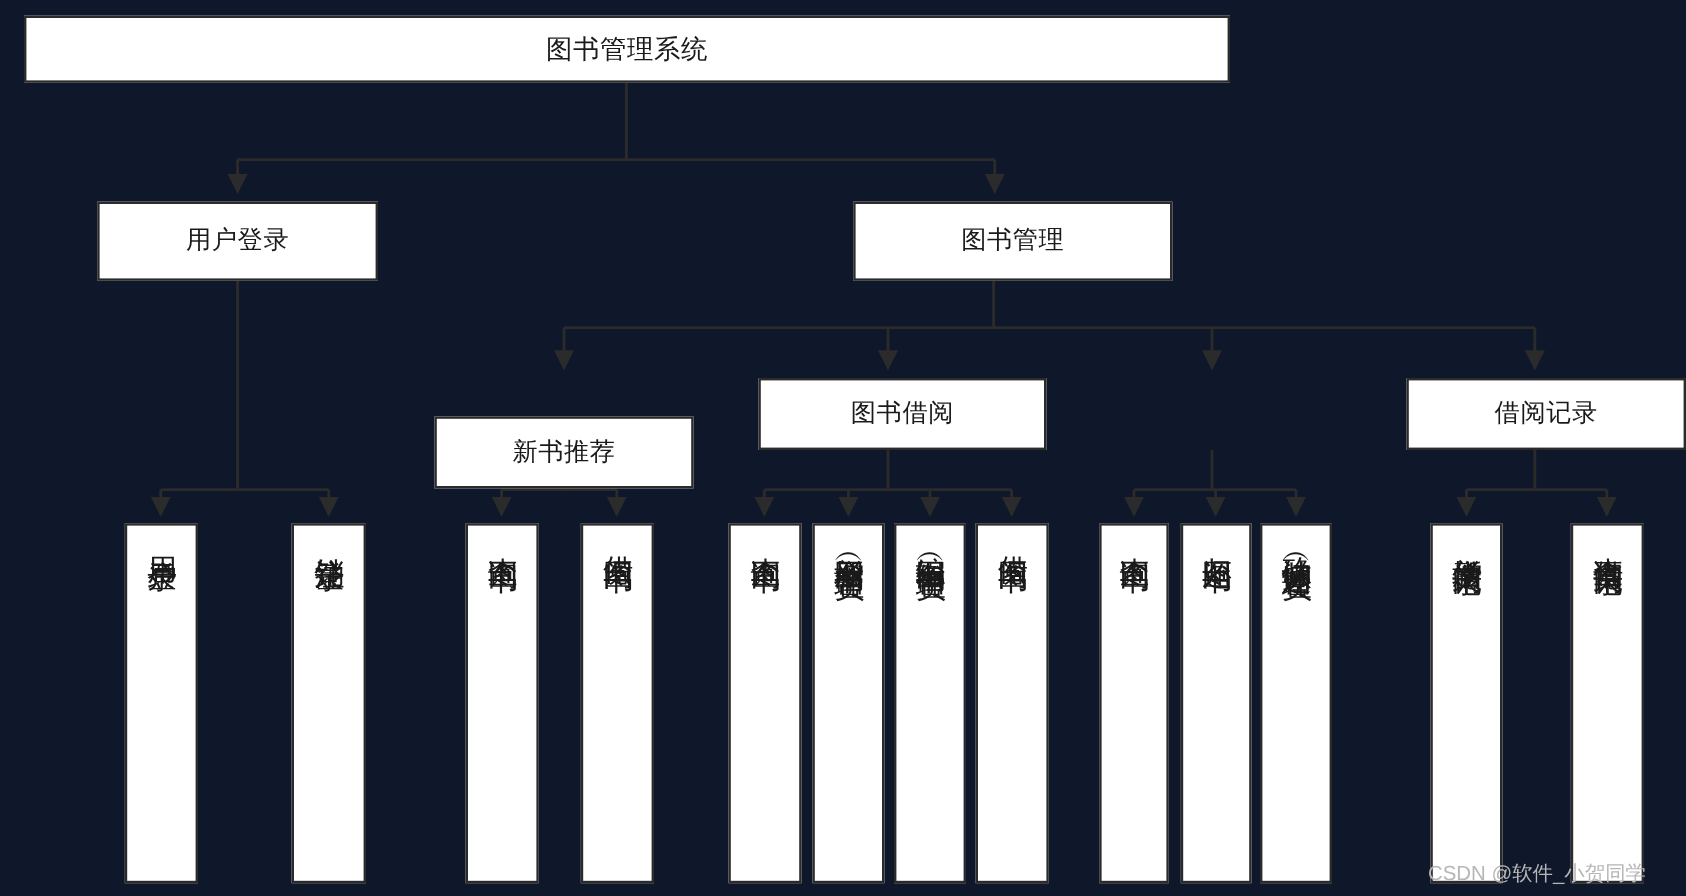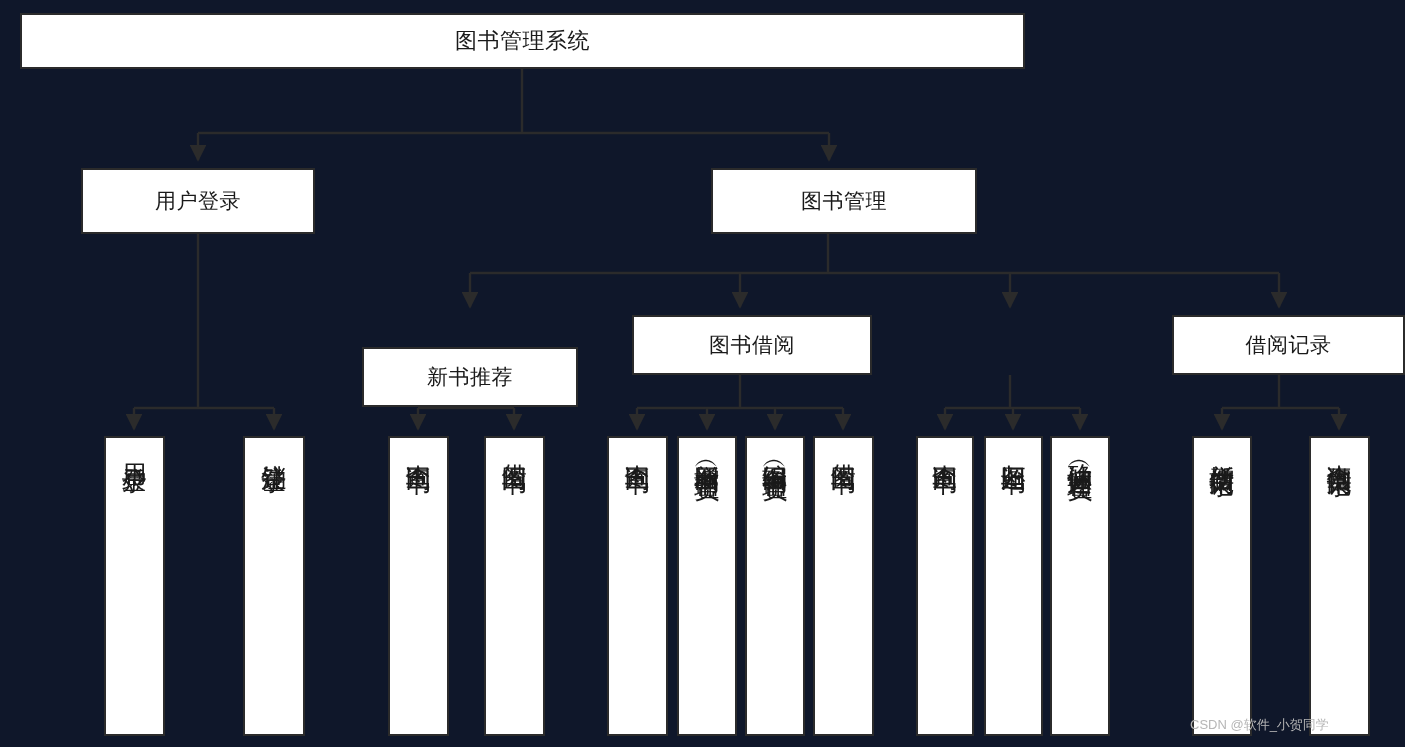--- a/index.html
+++ b/index.html
@@ -56,21 +56,21 @@
   }
   .node.v .label {
     writing-mode: vertical-rl;
     text-orientation: upright;
     font-size: 25px;
     line-height: 1.05;
     letter-spacing: 2px;
   }
   .watermark {
     position: absolute;
-    font-size: 13px;
+    font-size: 17px;
     color: #b6b6b6;
     white-space: nowrap;
     z-index: 5;
     text-align: right;
   }
 </style>
 </head>
 <body>
 
 <div id="canvas">

